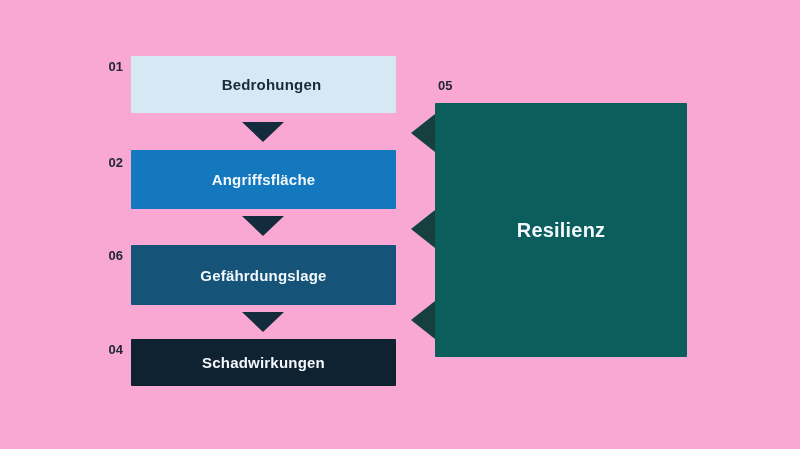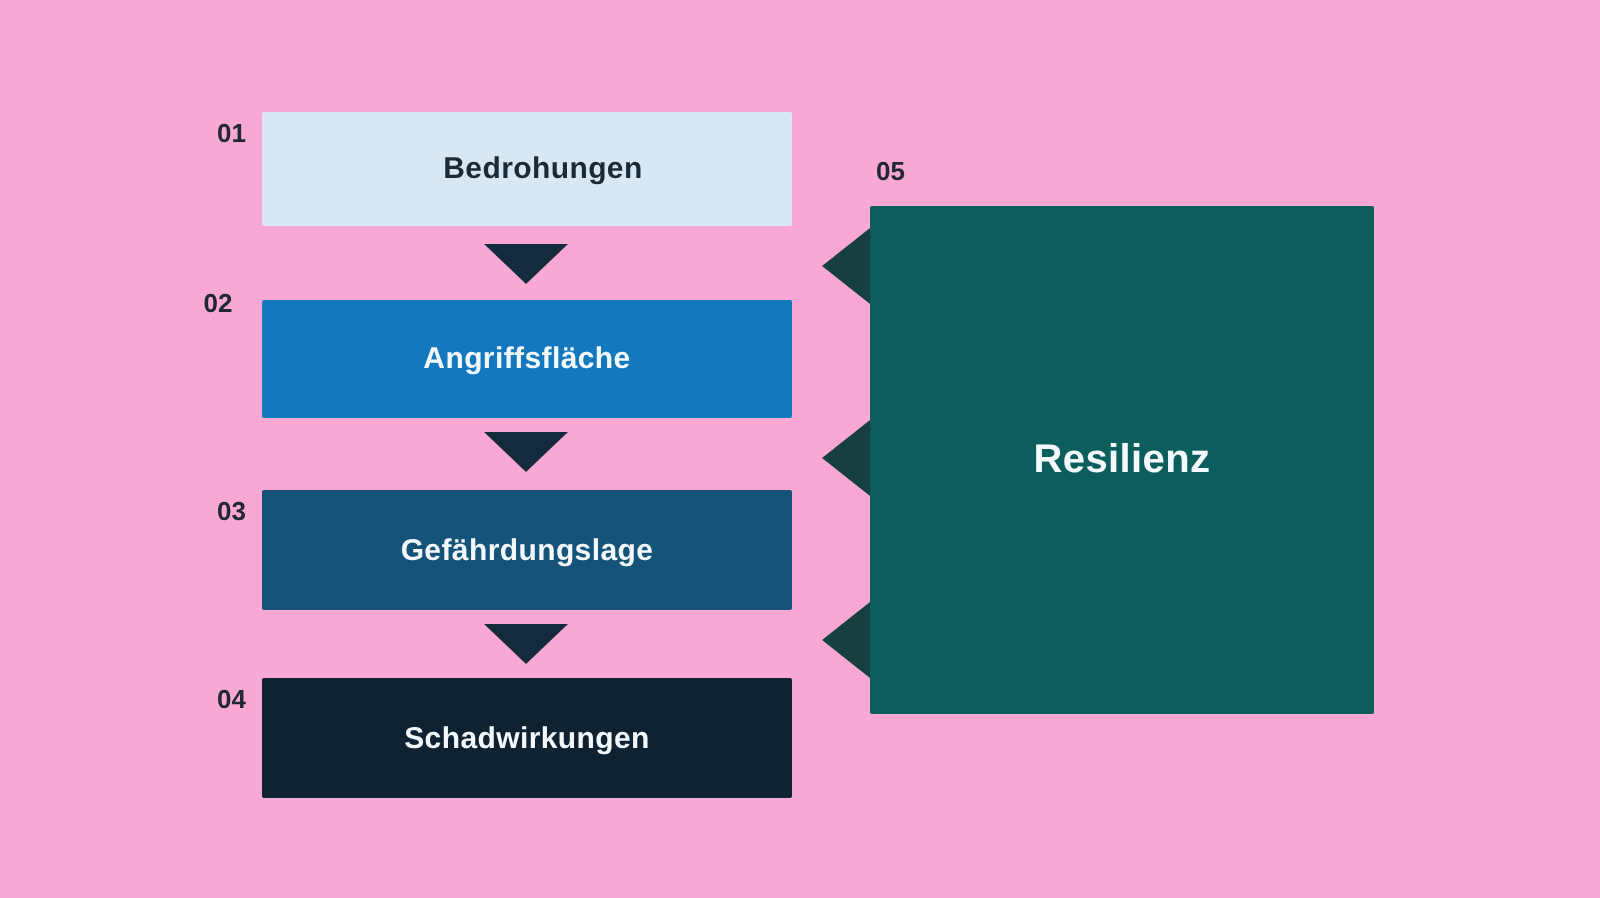--- a/index.html
+++ b/index.html
@@ -30,23 +30,23 @@
     width: 28px;
     left: 95px;
     text-align: right;
     font-size: 13px;
     font-weight: 700;
     line-height: 16px;
   }
   .box-1 { top: 56px;  height: 57px; }
   .box-2 { top: 150px; height: 59px; }
   .box-3 { top: 245px; height: 60px; }
-  .box-4 { top: 339px; height: 60px; align-items: center; }
+  .box-4 { top: 339px; height: 47px; align-items: center; }
   .num-1 { top: 59px; }
-  .num-2 { top: 144px; text-align: center; }
+  .num-2 { top: 155px; }
   .num-3 { top: 248px; }
   .num-4 { top: 342px; }
   .num-5 {
     position: absolute;
     left: 438px;
     top: 78px;
     font-size: 13px;
     font-weight: 700;
     line-height: 16px;
     text-align: right;
@@ -92,21 +92,21 @@
     border-radius: 1px;
   }
 </style>
 </head>
 <body>
 
 <div class="canvas" style="background-color: #f9a8d4;">
 
   <div class="step-number num-1" style="color: rgb(33, 40, 50);">01</div>
   <div class="step-number num-2" style="color: rgb(33, 40, 50);">02</div>
-  <div class="step-number num-3" style="color: rgb(33, 40, 50);">03</div>
+  <div class="step-number num-3" style="color: rgb(33, 40, 50);">06</div>
   <div class="step-number num-4" style="color: rgb(33, 40, 50);">04</div>
 
   <div class="step-box box-1" style="background-color: rgb(213, 232, 244);">
     <span style="color: rgb(27, 42, 56); padding-left: 16px;">Bedrohungen</span>
   </div>
   <div class="step-box box-3" style="background-color: rgb(21, 83, 121);">
     <span style="color: rgb(242, 248, 252);">Gefährdungslage</span>
   </div>
   <div class="step-box box-2" style="background-color: rgb(19, 120, 189);">
     <span style="color: rgb(242, 248, 252);">Angriffsfläche</span>

